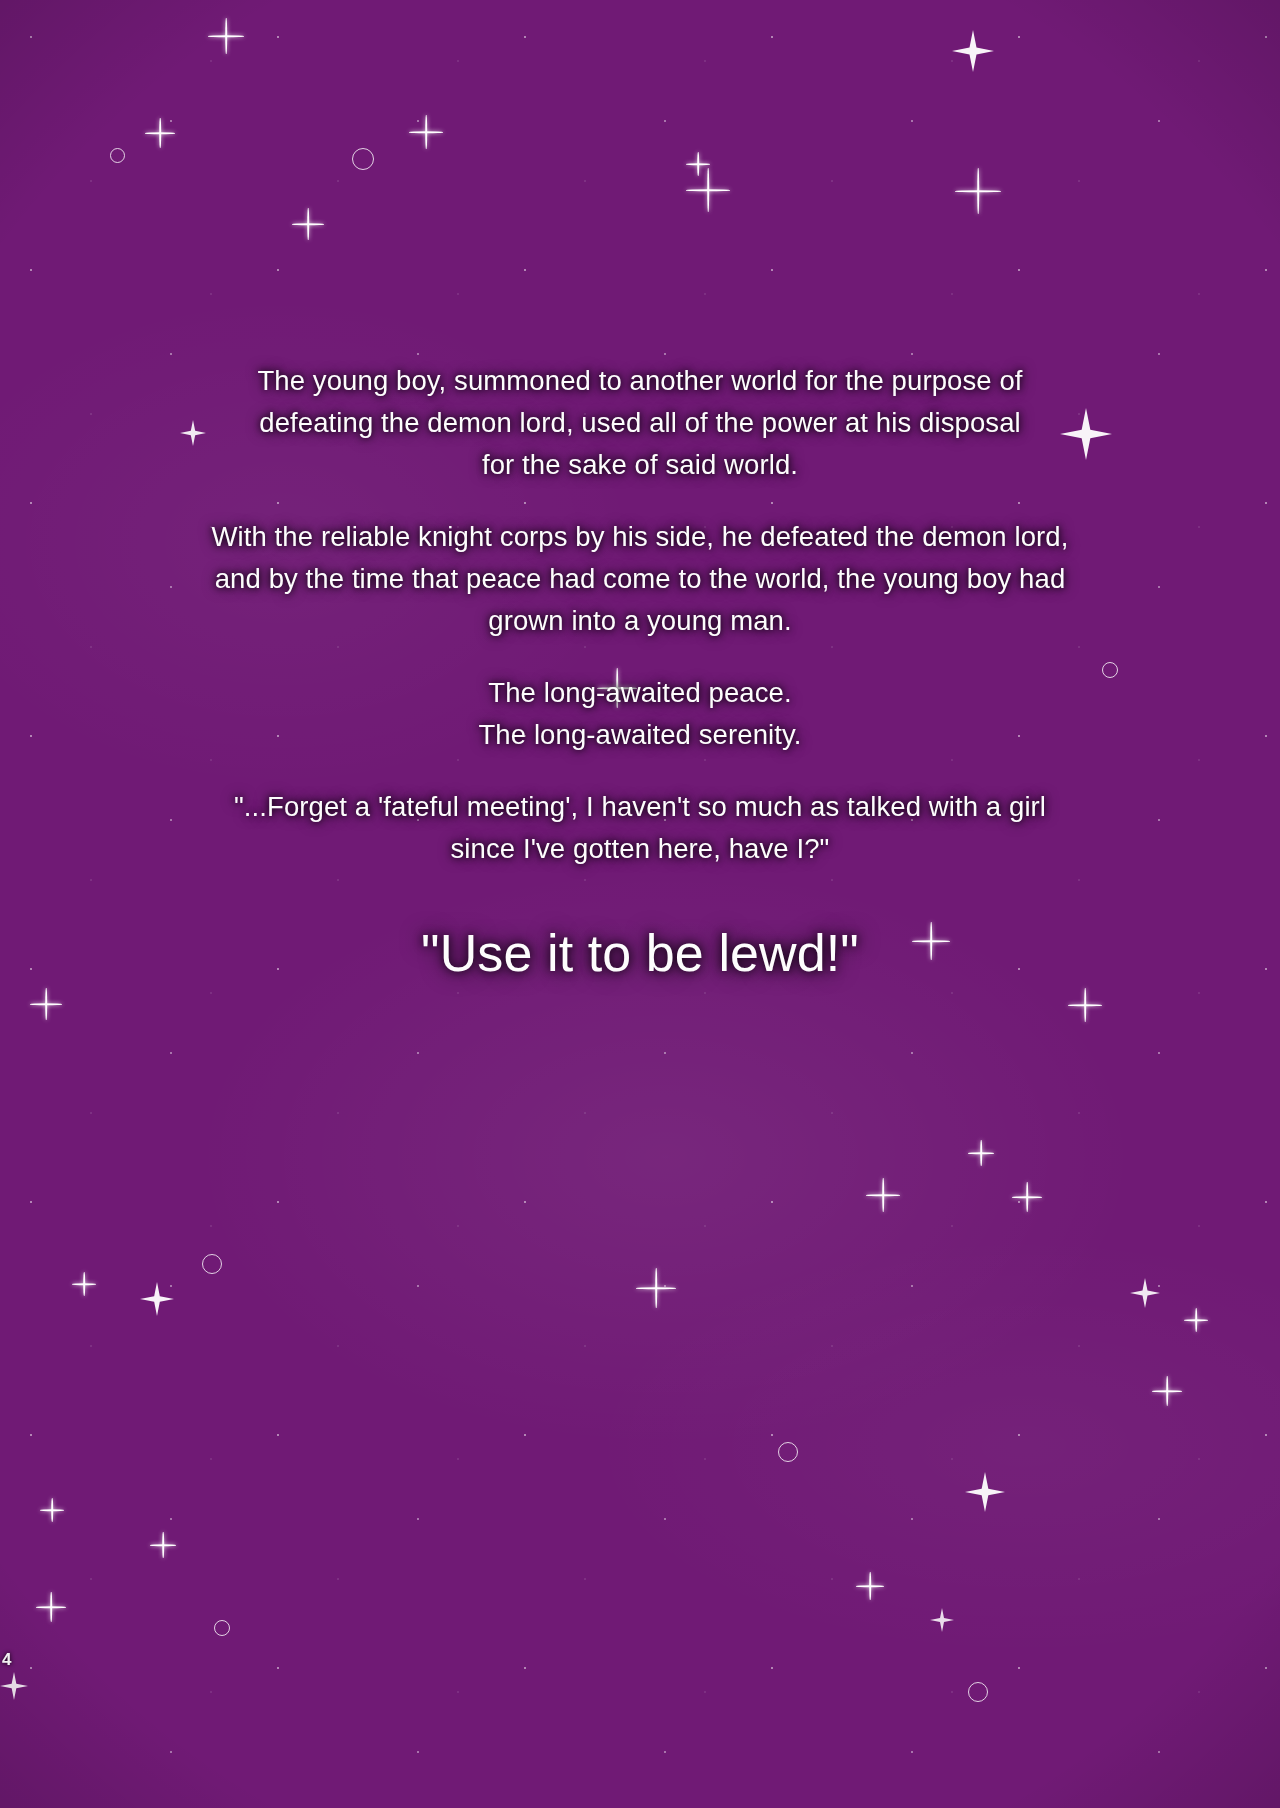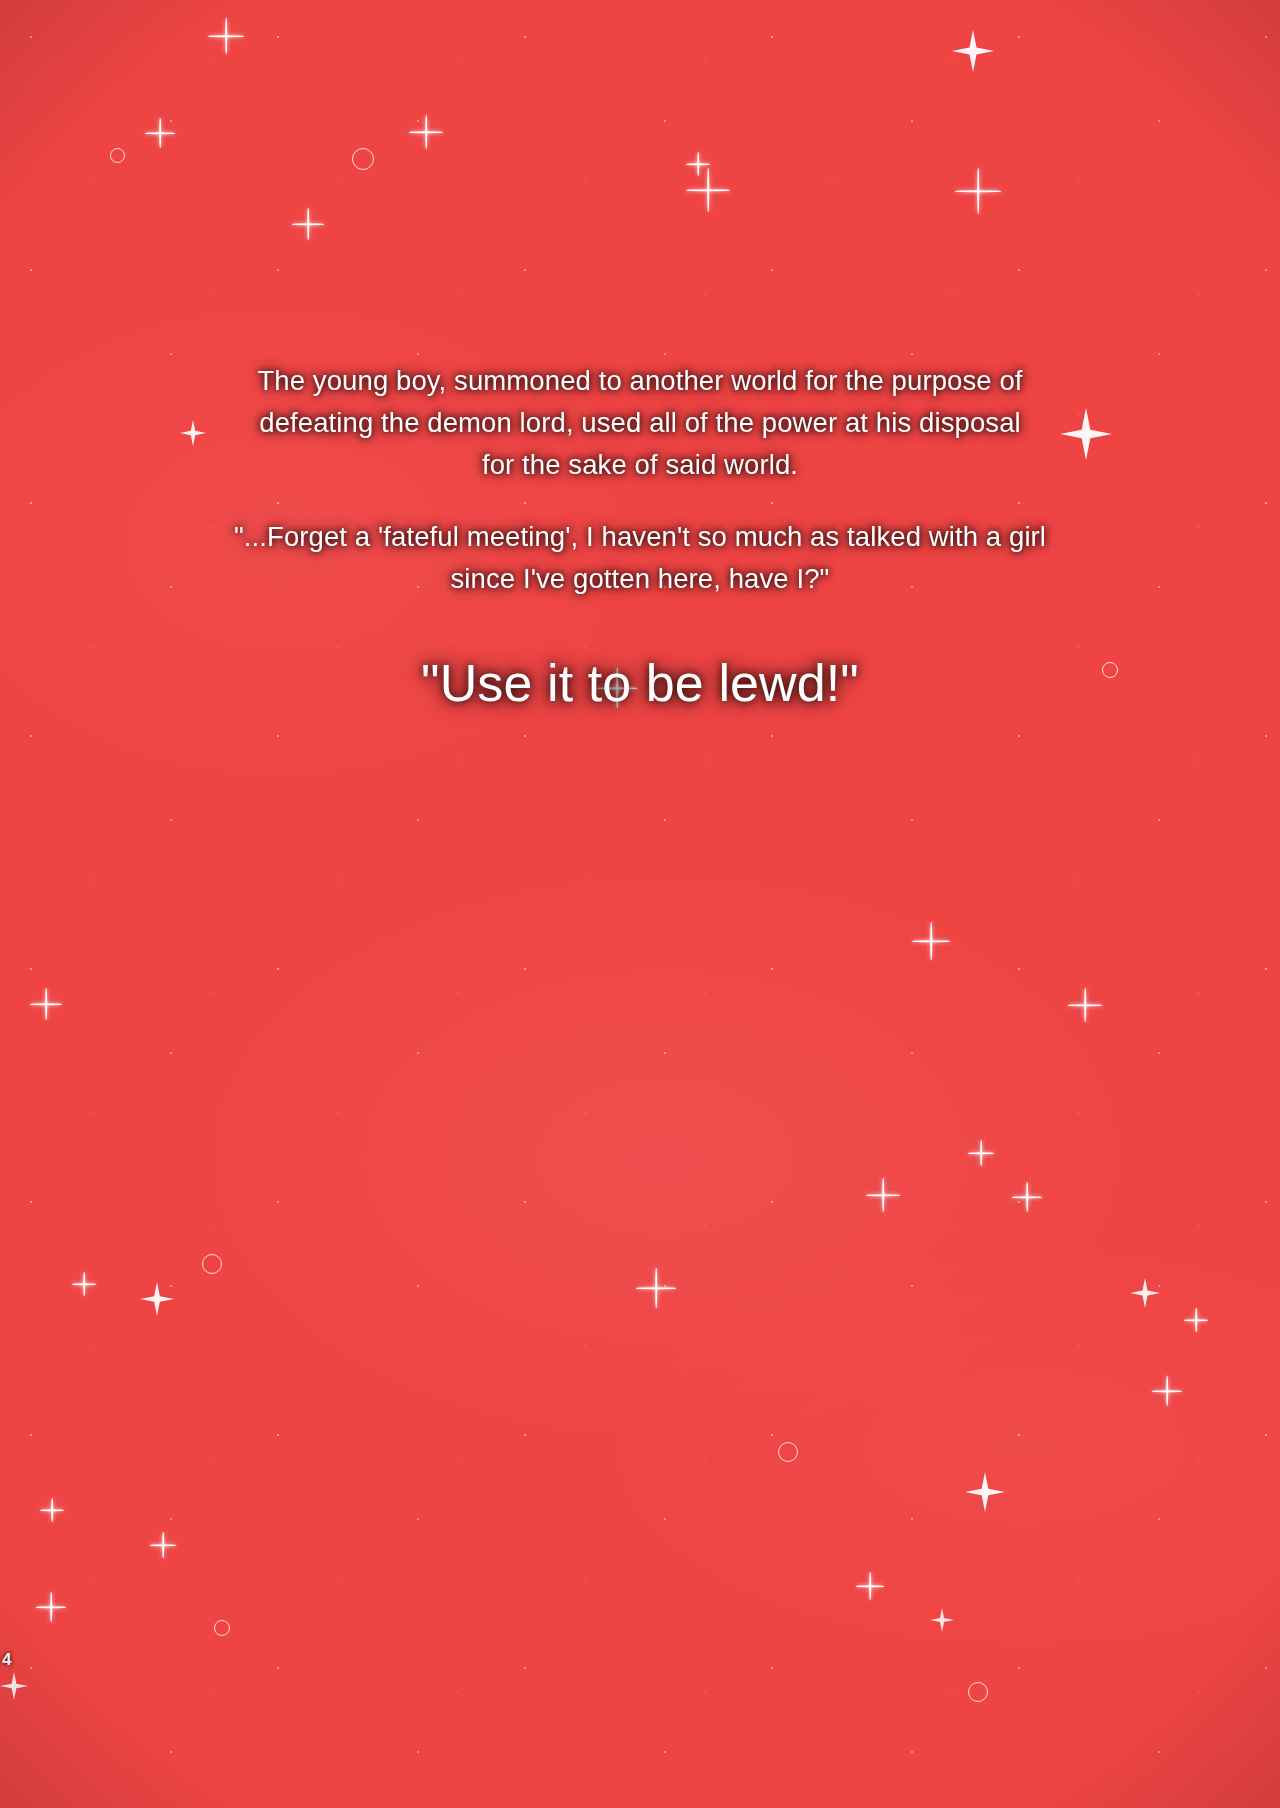--- a/index.html
+++ b/index.html
@@ -11,21 +11,21 @@
     width: 1280px;
     height: 1808px;
     overflow: hidden;
     font-family: "Liberation Sans", sans-serif;
   }
 
   .page {
     position: relative;
     width: 1280px;
     height: 1808px;
-    background: #ef4444;
+    background: #701a75;
     overflow: hidden;
   }
 
   
   .starfield {
     position: absolute;
     inset: 0;
     pointer-events: none;
   }
 
@@ -235,18 +235,21 @@
   <div class="ring" style="left:1102px;top:662px;width:14px;height:14px;"></div>
   <div class="ring" style="left:202px;top:1254px;width:18px;height:18px;"></div>
   <div class="ring" style="left:778px;top:1442px;width:18px;height:18px;"></div>
   <div class="ring" style="left:214px;top:1620px;width:14px;height:14px;"></div>
   <div class="ring" style="left:968px;top:1682px;width:18px;height:18px;"></div>
 
   <div class="vignette"></div>
 
   <div class="text-block">
     <p class="para" style="max-width:790px;margin-left:auto;margin-right:auto;">The young boy, summoned to another world for the purpose of defeating the demon lord, used all of the power at his disposal for the sake of said world.</p>
+    <p class="para" style="max-width:880px;margin-left:auto;margin-right:auto;">With the reliable knight corps by his side, he defeated the demon lord, and by the time that peace had come to the world, the young boy had grown into a young man.</p>
+    <p class="para" style="max-width:880px;margin-left:auto;margin-right:auto;white-space:pre-line;">The long-awaited peace.
+The long-awaited serenity.</p>
     <p class="para" style="max-width:860px;margin-left:auto;margin-right:auto;">"...Forget a 'fateful meeting', I haven't so much as talked with a girl since I've gotten here, have I?"</p>
     <p class="para shout">"Use it to be lewd!"</p>
   </div>
 
   <div class="page-number">4</div>
 </div>
 
 </body></html>

